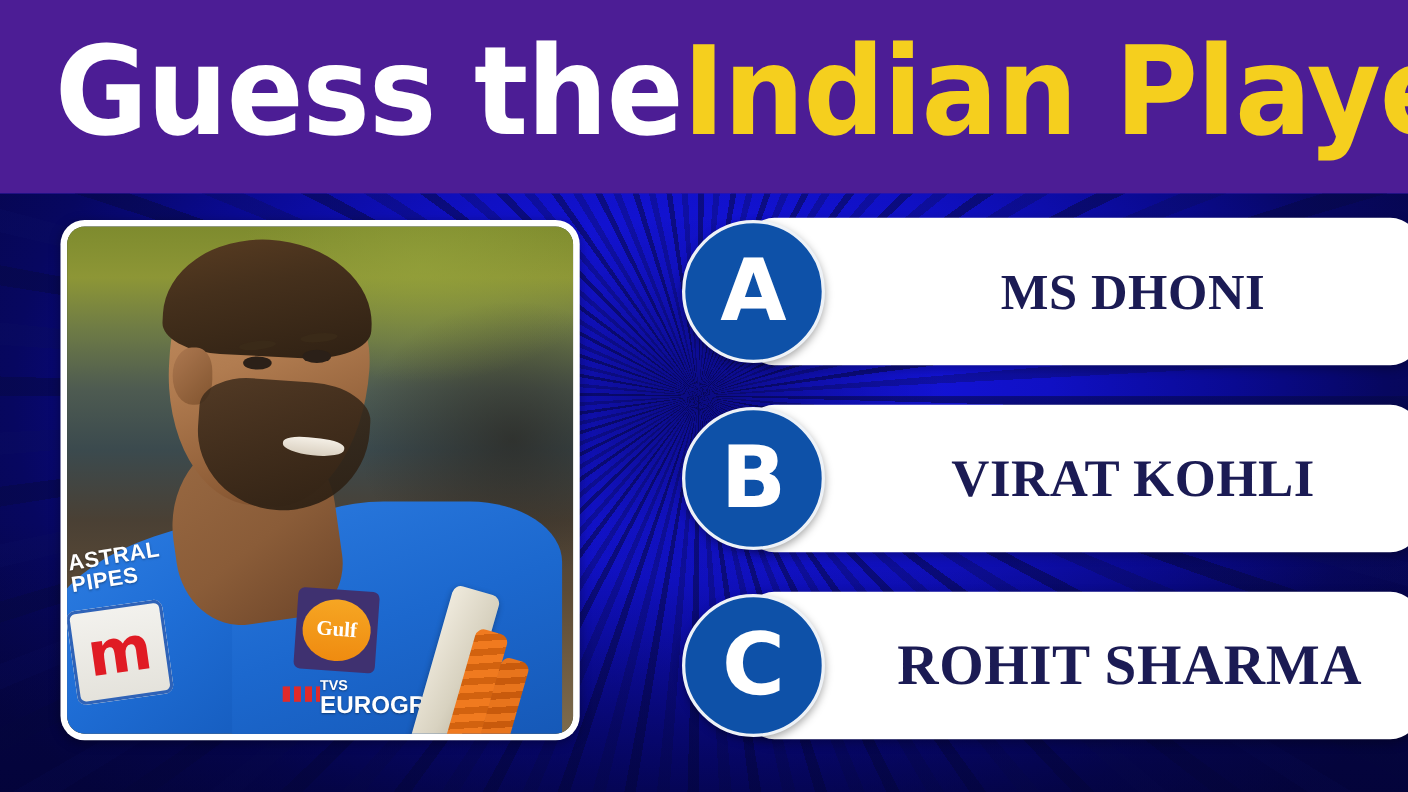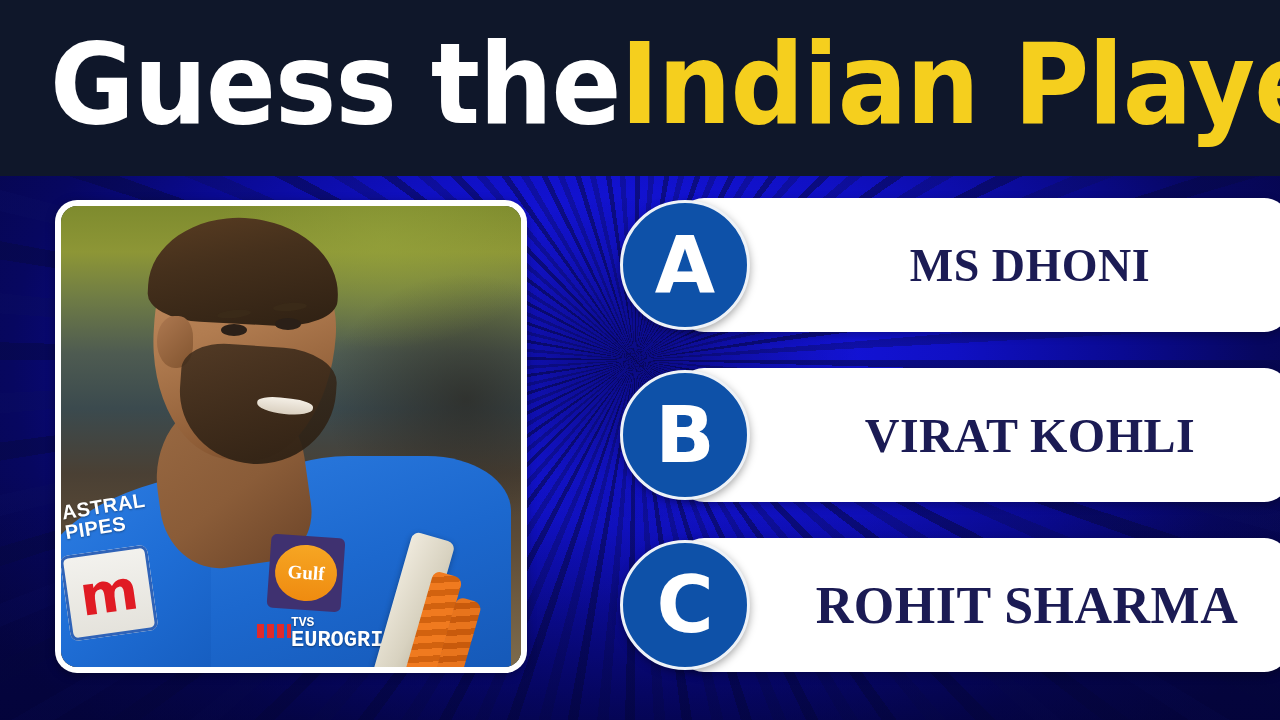--- a/index.html
+++ b/index.html
@@ -8,21 +8,21 @@
   body {
     font-family:"Liberation Sans", sans-serif;
     background:#0d0db8;
   }
 
   #stage { position:relative; width:1280px; height:720px; overflow:hidden; }
 
   
   #title-banner {
     position:absolute; left:0; top:0; width:1280px; height:176px;
-    background:#0f172a;
+    background:#4c1d95;
     overflow:hidden;
   }
   #title-text {
     position:absolute; left:50px; top:14px; width:1190px; height:140px;
     display:flex; align-items:center; justify-content:space-between;
     white-space:nowrap;
     font-family:"DejaVu Sans", sans-serif;
     font-weight:bold;
     font-size:112px;
     line-height:1;
@@ -168,21 +168,21 @@
   .ph-logo-gulf i {
     width:62px; height:56px; border-radius:50%;
     background:linear-gradient(#f6a623,#ef8b10);
     display:flex; align-items:center; justify-content:center;
     color:#ffffff; font-style:normal; font-weight:bold; font-size:19px;
     font-family:"Liberation Serif", serif;
   }
   .ph-logo-tvs {
     position:absolute; left:230px; top:410px;
     color:#ffffff; font-weight:bold; font-size:13px; line-height:14px;
-    font-family:Liberation Mono, monospace;
+    font-family:Liberation Sans, sans-serif;
     text-shadow:0 1px 2px rgba(0,0,0,0.4);
   }
   .ph-logo-tvs b { display:block; font-size:22px; line-height:22px; }
   .ph-tvs-mark {
     position:absolute; left:196px; top:418px; width:34px; height:14px;
     background:
       linear-gradient(90deg,#e02a2a 0 7px, transparent 7px 10px,
                             #e02a2a 10px 17px, transparent 17px 20px,
                             #e02a2a 20px 27px, transparent 27px 30px,
                             #e02a2a 30px 34px);

